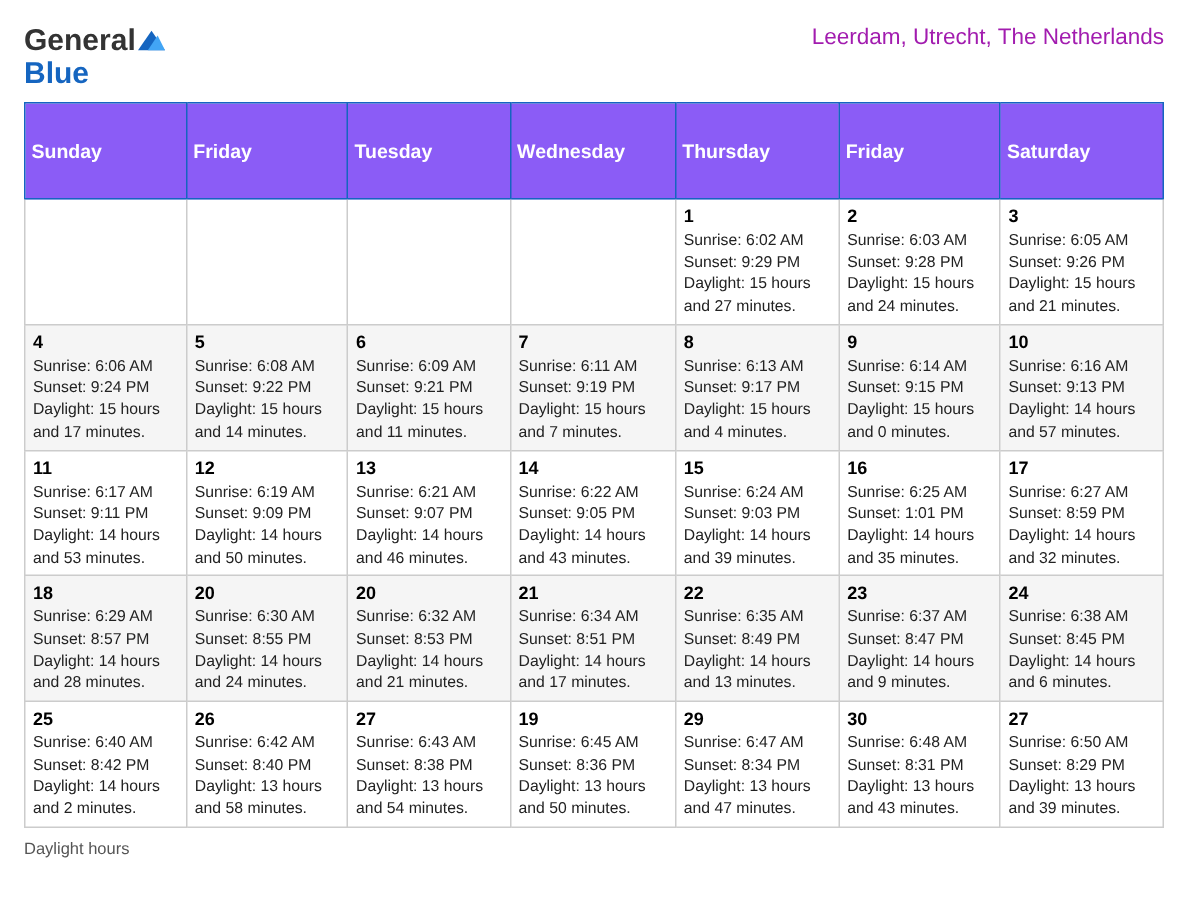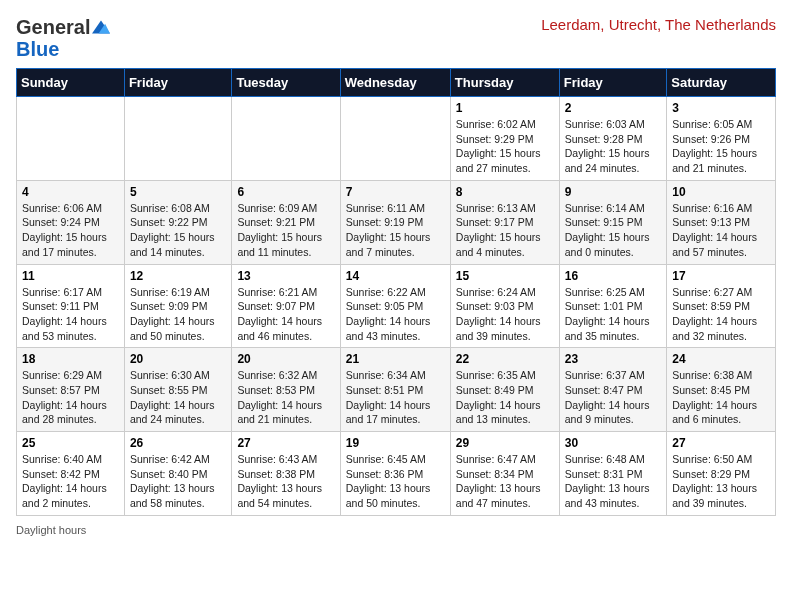--- a/index.html
+++ b/index.html
@@ -36,31 +36,31 @@
     .title-area {
       text-align: right;
     }
     .main-title {
       font-size: 36px;
       font-weight: bold;
       color: #222;
     }
     .subtitle {
       font-size: 15px;
-      color: #b91c1c;
+      color: #a21caf;
     }
     .calendar {
       width: 100%;
       border-collapse: collapse;
       font-size: 11px;
     }
     .calendar thead tr th {
-      background: #0f172a;
+      background: #8b5cf6;
       color: #fff;
-      padding: 6px 4px;
+      padding: 24px 4px;
       text-align: left;
       font-size: 13px;
       font-weight: bold;
       border: 1px solid #1565c0;
     }
     .calendar tbody tr td {
       border: 1px solid #ccc;
       vertical-align: top;
       padding: 4px 5px;
       width: 113px;

